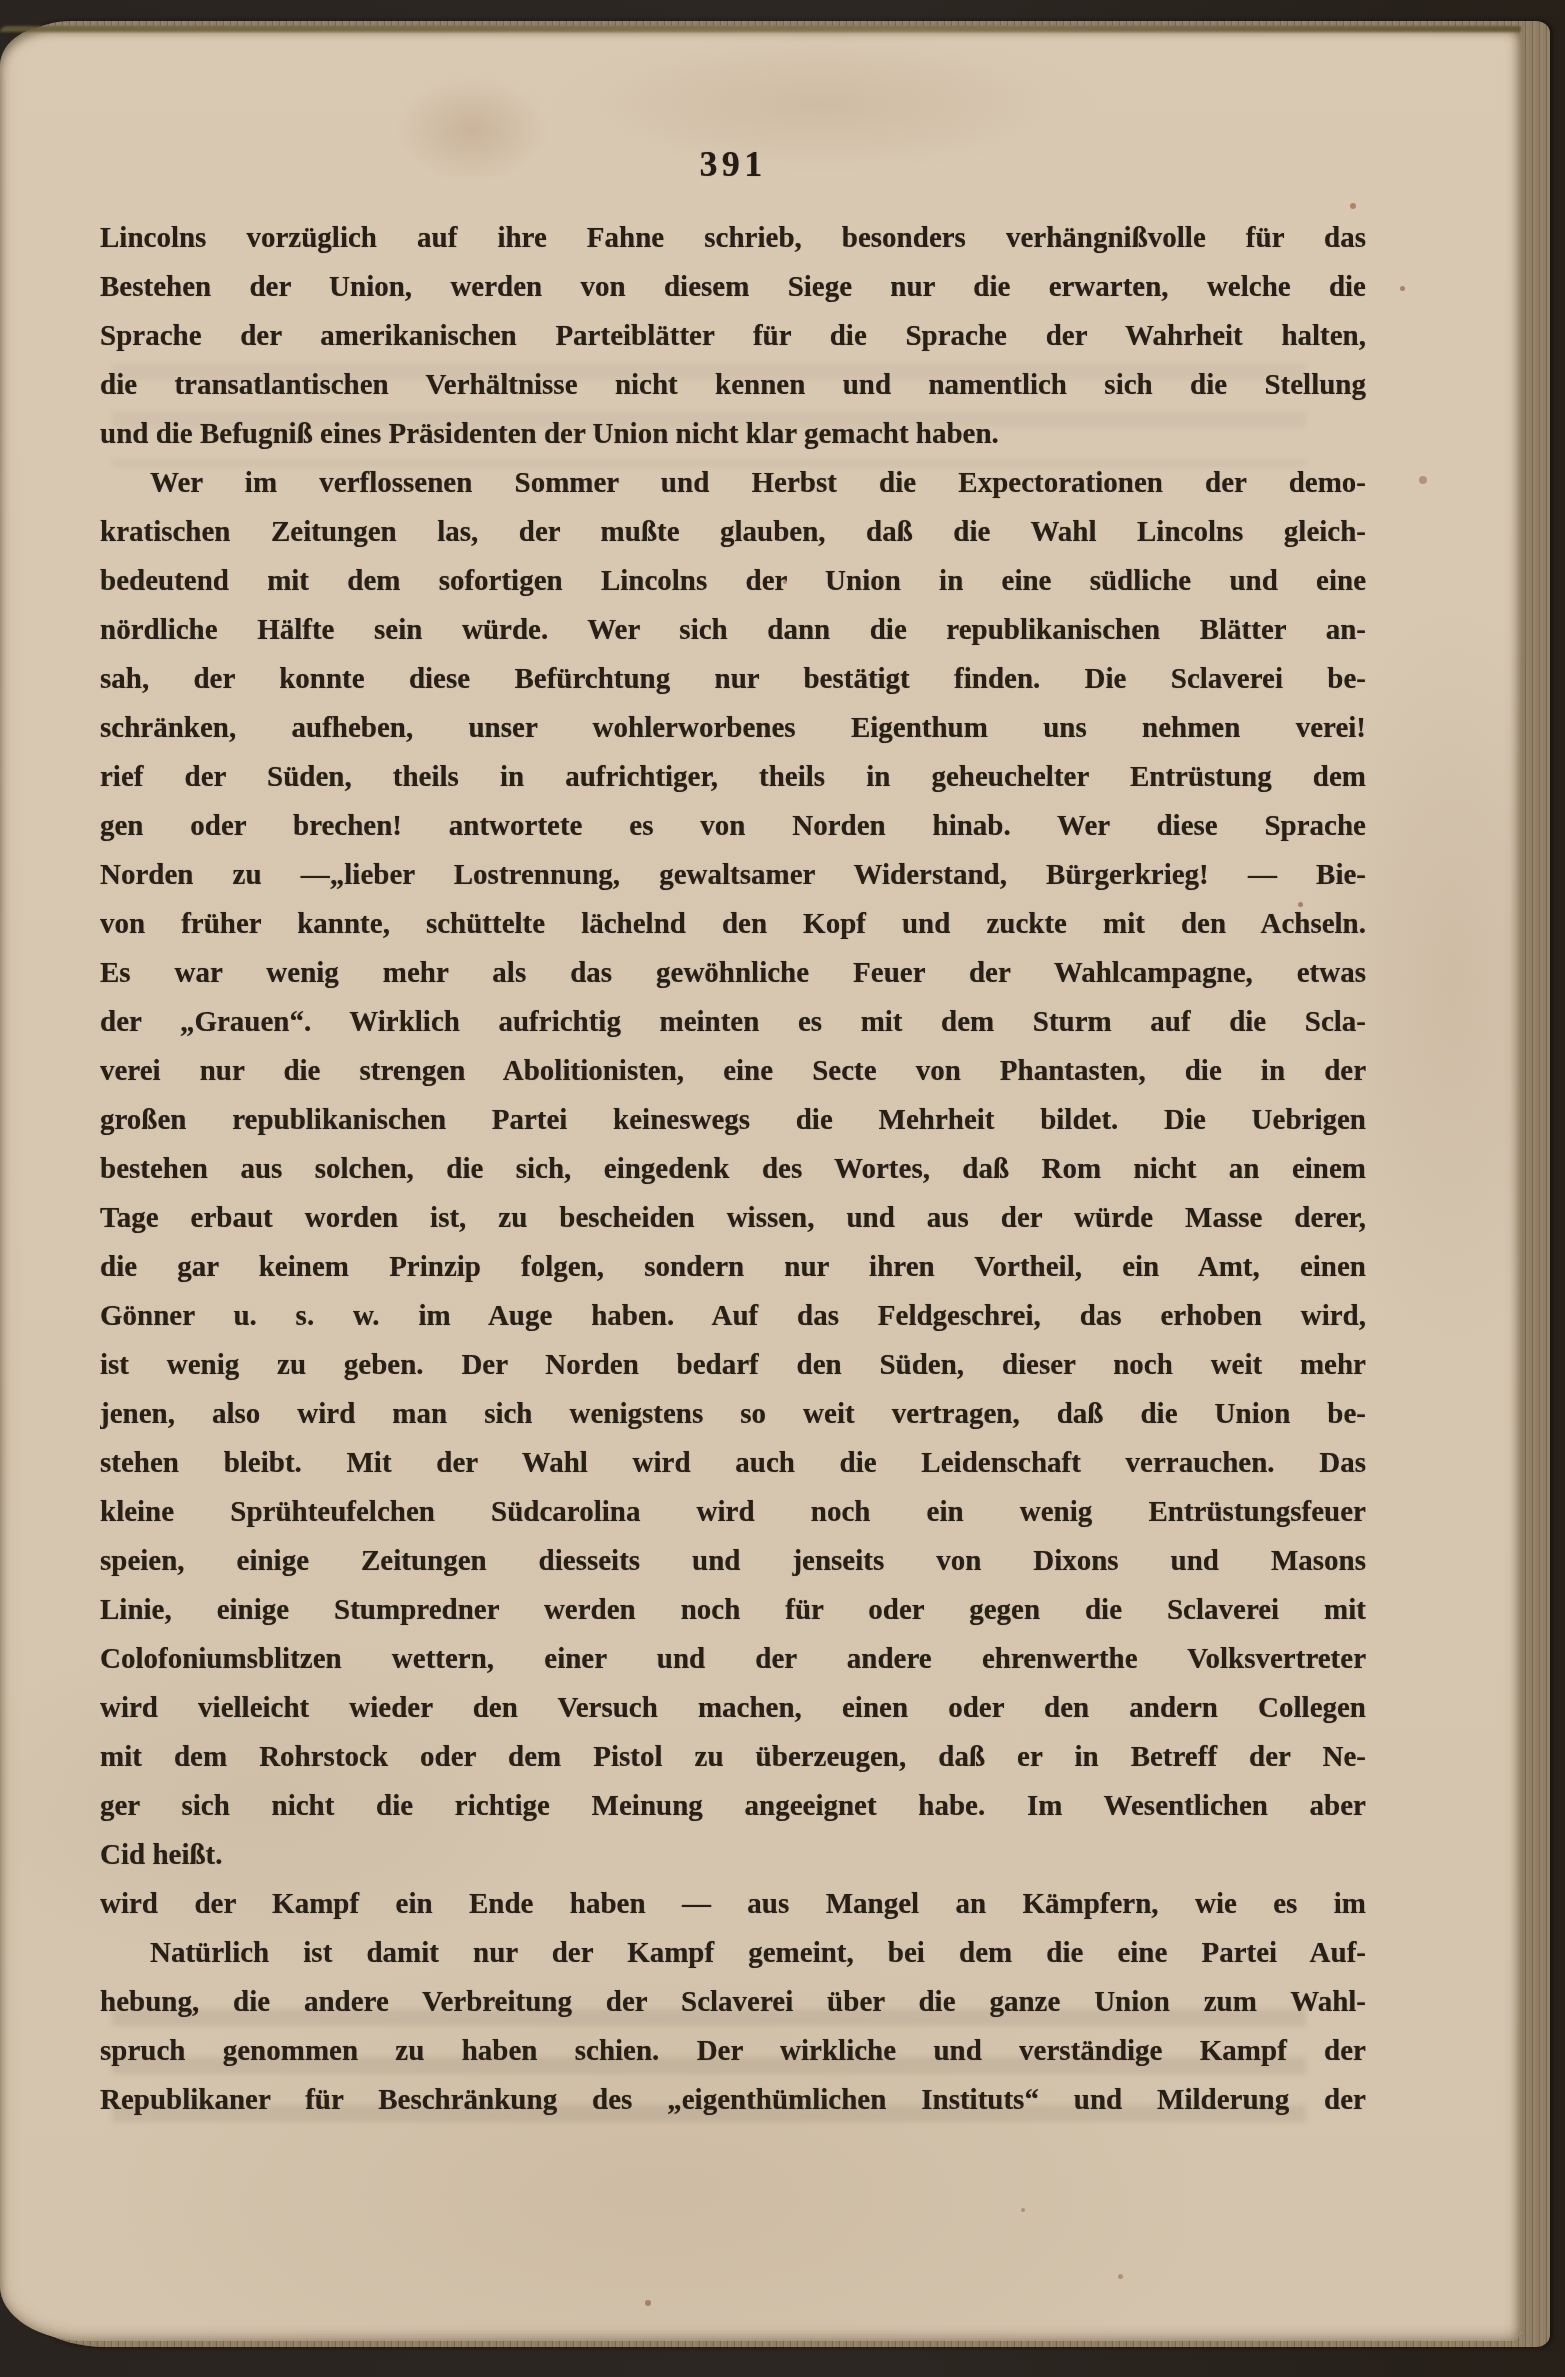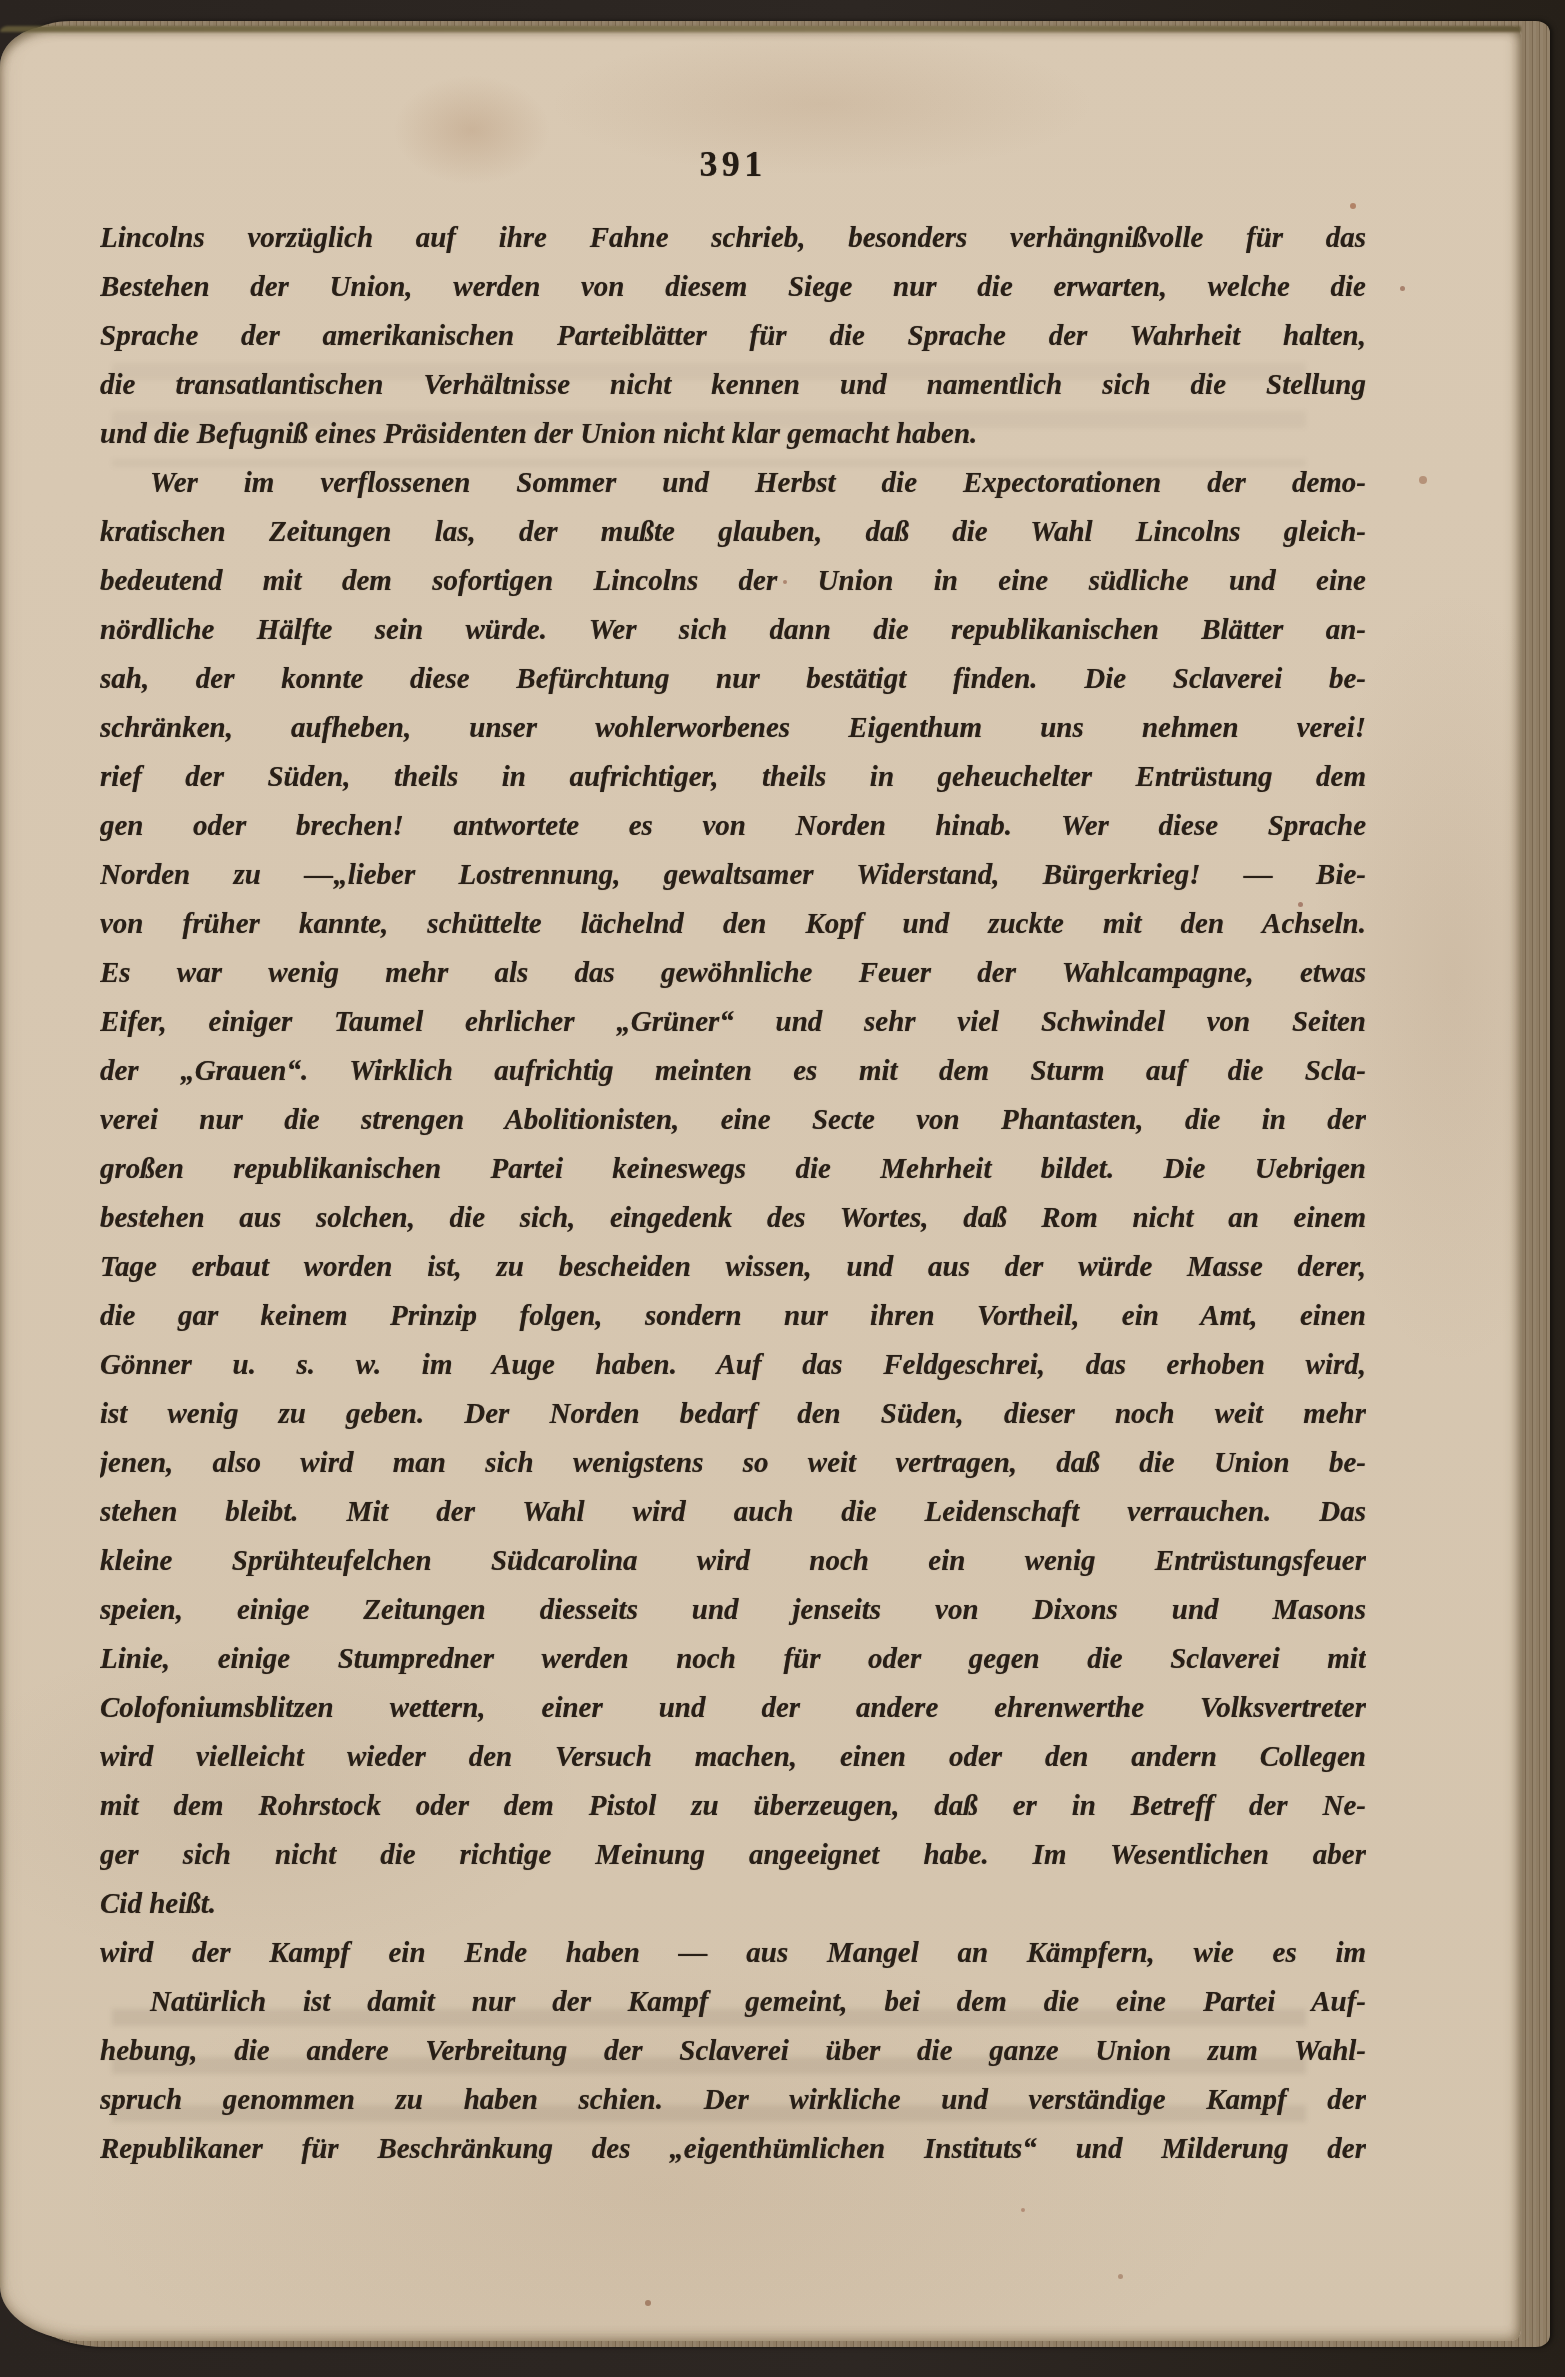--- a/index.html
+++ b/index.html
@@ -43,21 +43,21 @@
   .page-number{
     text-align:center;font-size:36px;font-weight:bold;letter-spacing:4.3px;
     color:#241c15;text-shadow:0 0 0.9px rgba(36,28,21,.6);
   }
   .body-text{
     margin-top:28px;font-size:29px;font-weight:bold;line-height:49px;
     text-shadow:0 0 0.9px rgba(40,30,20,.55);
   }
   .line{
     height:49px;overflow:hidden;
-    text-align:justify;text-align-last:justify;font-style:italic;
+    text-align:justify;text-align-last:justify;
   }
   .line.no-justify{text-align-last:left;}
   .line.indent{text-indent:50px;}
   
   .ghost{
     position:absolute;left:112px;width:1194px;
     background:repeating-linear-gradient(180deg,rgba(105,92,74,.12) 0 17.3px,transparent 17.3px 48px);
     filter:blur(2.6px);pointer-events:none;
   }
   .ghost.g1{top:1983px;height:130px;}
@@ -88,21 +88,20 @@
           <div class="line">kratischen Zeitungen las, der mußte glauben, daß die Wahl Lincolns gleich-</div>
           <div class="line">bedeutend mit dem sofortigen Lincolns der Union in eine südliche und eine</div>
           <div class="line">nördliche Hälfte sein würde. Wer sich dann die republikanischen Blätter an-</div>
           <div class="line">sah, der konnte diese Befürchtung nur bestätigt finden. Die Sclaverei be-</div>
           <div class="line">schränken, aufheben, unser wohlerworbenes Eigenthum uns nehmen verei!</div>
           <div class="line">rief der Süden, theils in aufrichtiger, theils in geheuchelter Entrüstung dem</div>
           <div class="line">gen oder brechen! antwortete es von Norden hinab. Wer diese Sprache</div>
           <div class="line">Norden zu —„lieber Lostrennung, gewaltsamer Widerstand, Bürgerkrieg! — Bie-</div>
           <div class="line">von früher kannte, schüttelte lächelnd den Kopf und zuckte mit den Achseln.</div>
           <div class="line">Es war wenig mehr als das gewöhnliche Feuer der Wahlcampagne, etwas</div>
-          <div class="line">Eifer, einiger Taumel ehrlicher „Grüner“ und sehr viel Schwindel von Seiten</div>
           <div class="line">der „Grauen“. Wirklich aufrichtig meinten es mit dem Sturm auf die Scla-</div>
           <div class="line">verei nur die strengen Abolitionisten, eine Secte von Phantasten, die in der</div>
           <div class="line">großen republikanischen Partei keineswegs die Mehrheit bildet. Die Uebrigen</div>
           <div class="line">bestehen aus solchen, die sich, eingedenk des Wortes, daß Rom nicht an einem</div>
           <div class="line">Tage erbaut worden ist, zu bescheiden wissen, und aus der würde Masse derer,</div>
           <div class="line">die gar keinem Prinzip folgen, sondern nur ihren Vortheil, ein Amt, einen</div>
           <div class="line">Gönner u. s. w. im Auge haben. Auf das Feldgeschrei, das erhoben wird,</div>
           <div class="line">ist wenig zu geben. Der Norden bedarf den Süden, dieser noch weit mehr</div>
           <div class="line">jenen, also wird man sich wenigstens so weit vertragen, daß die Union be-</div>
           <div class="line">stehen bleibt. Mit der Wahl wird auch die Leidenschaft verrauchen. Das</div>

